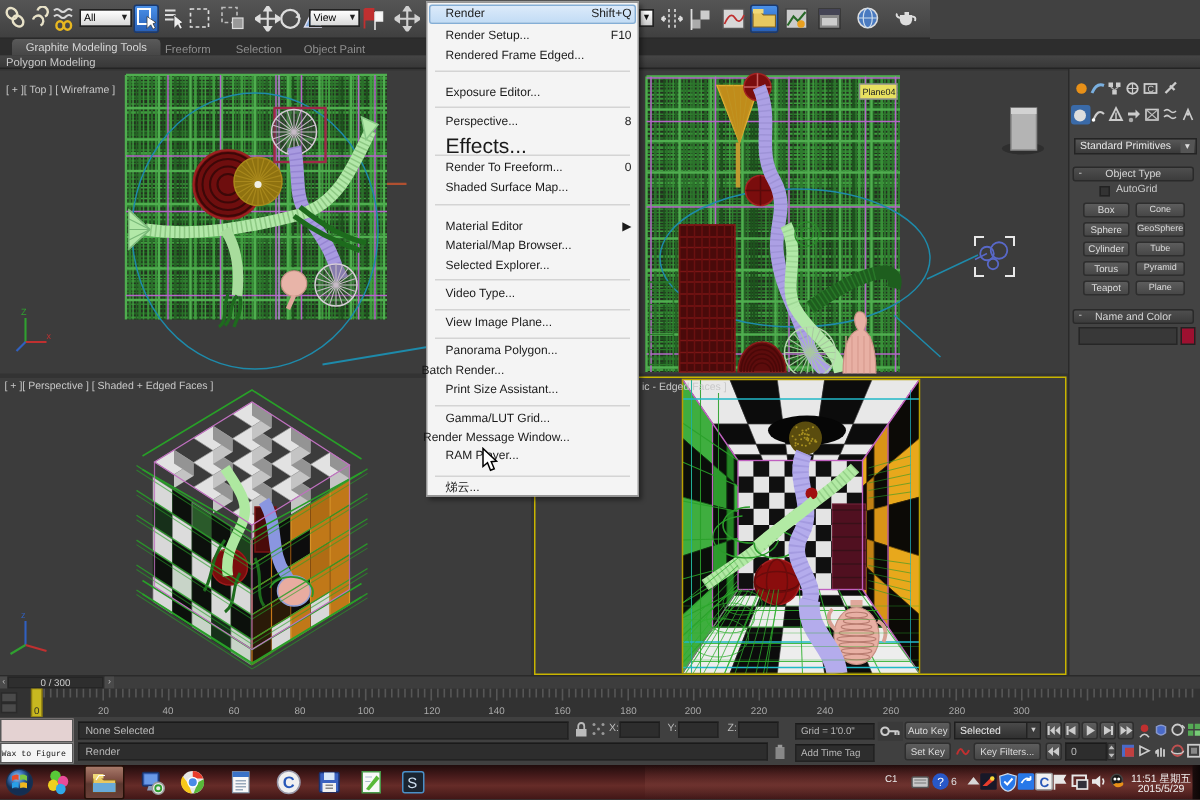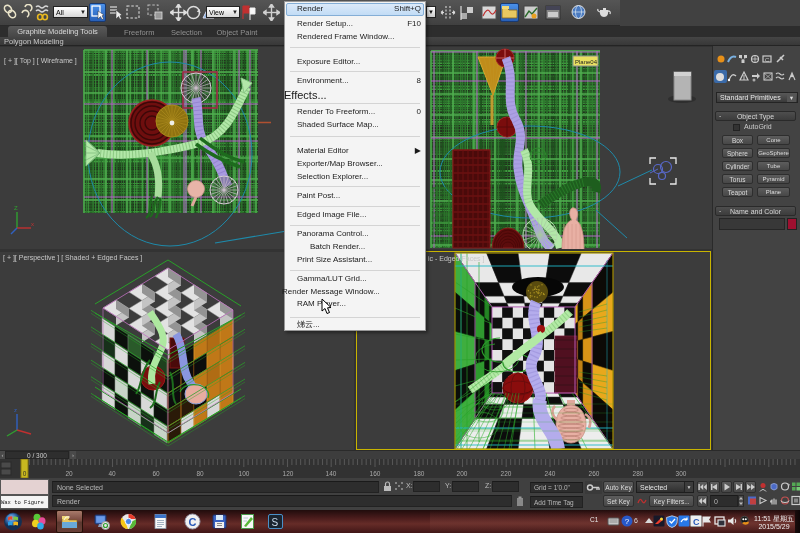--- a/index.html
+++ b/index.html
@@ -117,21 +117,21 @@
       <line x1="2" y1="9" x2="15" y2="9" stroke="#cde" stroke-width="0.8"></line>
     </svg></div>
 <div class="abs" style="left:596px;top:4px;width:18px;height:18px;"><svg width="17" height="16" viewBox="0 0 17 16">
       <path d="M4 6 Q3 13 8 13 Q13 13 12 6 Z" fill="#ddd"></path>
       <path d="M12 7 Q15 7 14 10" stroke="#ddd" fill="none" stroke-width="1.3"></path>
       <path d="M4 8 Q1 7 2 5" stroke="#ddd" fill="none" stroke-width="1.3"></path>
       <rect x="7" y="4" width="3" height="2" fill="#ddd"></rect>
     </svg></div>
 <div class="abs" style="left:0;top:26px;width:800px;height:11px;background:#2d2d2d"></div>
 <div class="abs" style="left:8px;top:26px;width:99px;height:11px;background:linear-gradient(180deg,#5a5a5a,#464646);border-radius:3px 3px 0 0;color:#d8d8d8;font-size:7.5px;text-align:center;line-height:11px">Graphite Modeling Tools</div>
-<div class="abs" style="left:124px;top:28px;width:200px;height:9px;color:#909090;font-size:7.5px">Freeform&nbsp;&nbsp;&nbsp;&nbsp;&nbsp;&nbsp;&nbsp;&nbsp;Selection&nbsp;&nbsp;&nbsp;&nbsp;&nbsp;&nbsp;&nbsp;Object Paint</div>
+<div class="abs" style="left:110px;top:28px;width:200px;height:9px;color:#909090;font-size:7.5px">Freeform&nbsp;&nbsp;&nbsp;&nbsp;&nbsp;&nbsp;&nbsp;&nbsp;Selection&nbsp;&nbsp;&nbsp;&nbsp;&nbsp;&nbsp;&nbsp;Object Paint</div>
 <div class="abs" style="left:0;top:37px;width:800px;height:9px;background:linear-gradient(180deg,#454545,#383838);border-bottom:1px solid #242424"></div>
 <div class="abs" style="left:4px;top:37px;width:120px;height:9px;color:#c8c8c8;font-size:7.5px;line-height:9px">Polygon Modeling</div>
 <div class="abs" style="left:0;top:46px;width:712px;height:404px;background:#333"></div>
 <div class="abs" style="left:0;top:47px;width:354px;height:202px;background:#3c3c3c"></div>
 <div class="abs" style="left:357px;top:47px;width:355px;height:202px;background:#3c3c3c"></div>
 <div class="abs" style="left:0;top:252px;width:354px;height:198px;background:#3c3c3c"></div>
 <div class="abs" style="left:356px;top:251px;width:355px;height:199px;background:#3c3c3c;border:1px solid #c8b400"></div>
 <svg class="abs" style="left:0;top:46px" width="354" height="203" viewBox="0 0 354 203">
     <g transform="translate(84,4)">
       <rect x="0" y="0" width="174" height="163" fill="#23301f"></rect>
@@ -1613,43 +1613,43 @@
   </svg>
 <div class="abs" style="left:753px;top:514px;width:42px;color:#f0f0f0;font-size:7px;text-align:center">11:51 星期五</div>
 <div class="abs" style="left:753px;top:523px;width:42px;color:#f0f0f0;font-size:7px;text-align:center">2015/5/29</div>
 <div class="abs" style="left:795px;top:510px;width:5px;height:23px;background:linear-gradient(90deg,#1a0c0c,#0c0606)"></div>
 <div class="abs" style="left:284px;top:1px;width:142px;height:330px;background:#f4f4f4;border:1px solid #979797;box-shadow:2px 2px 3px rgba(0,0,0,0.4)"></div>
 <div class="abs" style="left:286px;top:2.5px;width:138px;height:13px;background:linear-gradient(180deg,#dceafa,#c2dcf5);border:1px solid #84aed6;border-radius:2px"></div>
 <div class="abs" style="left:297px;top:4.0px;width:115px;height:11px;color:#1a1a1a;font-size:8px;white-space:nowrap">Render</div>
 <div class="abs" style="left:340px;top:4.0px;width:81px;height:11px;color:#1a1a1a;font-size:8px;text-align:right">Shift+Q</div>
 <div class="abs" style="left:297px;top:18.5px;width:115px;height:11px;color:#1a1a1a;font-size:8px;white-space:nowrap">Render Setup...</div>
 <div class="abs" style="left:340px;top:18.5px;width:81px;height:11px;color:#1a1a1a;font-size:8px;text-align:right">F10</div>
-<div class="abs" style="left:297px;top:31.5px;width:115px;height:11px;color:#1a1a1a;font-size:8px;white-space:nowrap">Rendered Frame Window...</div>
+<div class="abs" style="left:297px;top:31.5px;width:115px;height:11px;color:#1a1a1a;font-size:8px;white-space:nowrap">Rendered Frame Edged...</div>
 <div class="abs" style="left:290px;top:46.5px;width:130px;height:1px;background:#d4d4d4"></div>
 <div class="abs" style="left:297px;top:56.5px;width:115px;height:11px;color:#1a1a1a;font-size:8px;white-space:nowrap">Exposure Editor...</div>
 <div class="abs" style="left:290px;top:70.5px;width:130px;height:1px;background:#d4d4d4"></div>
-<div class="abs" style="left:297px;top:75.5px;width:115px;height:11px;color:#1a1a1a;font-size:8px;white-space:nowrap">Environment...</div>
+<div class="abs" style="left:297px;top:75.5px;width:115px;height:11px;color:#1a1a1a;font-size:8px;white-space:nowrap">Perspective...</div>
 <div class="abs" style="left:340px;top:75.5px;width:81px;height:11px;color:#1a1a1a;font-size:8px;text-align:right">8</div>
-<div class="abs" style="left:284px;top:88.5px;width:115px;height:11px;color:#1a1a1a;font-size:11px;white-space:nowrap">Effects...</div>
+<div class="abs" style="left:297px;top:88.5px;width:115px;height:11px;color:#1a1a1a;font-size:14px;white-space:nowrap">Effects...</div>
 <div class="abs" style="left:290px;top:102.5px;width:130px;height:1px;background:#d4d4d4"></div>
 <div class="abs" style="left:297px;top:107.0px;width:115px;height:11px;color:#1a1a1a;font-size:8px;white-space:nowrap">Render To Freeform...</div>
 <div class="abs" style="left:340px;top:107.0px;width:81px;height:11px;color:#1a1a1a;font-size:8px;text-align:right">0</div>
 <div class="abs" style="left:297px;top:120.0px;width:115px;height:11px;color:#1a1a1a;font-size:8px;white-space:nowrap">Shaded Surface Map...</div>
 <div class="abs" style="left:290px;top:136.0px;width:130px;height:1px;background:#d4d4d4"></div>
 <div class="abs" style="left:297px;top:146.0px;width:115px;height:11px;color:#1a1a1a;font-size:8px;white-space:nowrap">Material Editor</div>
 <div class="abs" style="left:340px;top:146.0px;width:81px;height:11px;color:#1a1a1a;font-size:8px;text-align:right">▶</div>
-<div class="abs" style="left:297px;top:159.0px;width:115px;height:11px;color:#1a1a1a;font-size:8px;white-space:nowrap">Exporter/Map Browser...</div>
-<div class="abs" style="left:297px;top:171.5px;width:115px;height:11px;color:#1a1a1a;font-size:8px;white-space:nowrap">Selection Explorer...</div>
+<div class="abs" style="left:297px;top:159.0px;width:115px;height:11px;color:#1a1a1a;font-size:8px;white-space:nowrap">Material/Map Browser...</div>
+<div class="abs" style="left:297px;top:171.5px;width:115px;height:11px;color:#1a1a1a;font-size:8px;white-space:nowrap">Selected Explorer...</div>
 <div class="abs" style="left:290px;top:186.0px;width:130px;height:1px;background:#d4d4d4"></div>
-<div class="abs" style="left:297px;top:190.5px;width:115px;height:11px;color:#1a1a1a;font-size:8px;white-space:nowrap">Paint Post...</div>
+<div class="abs" style="left:297px;top:190.5px;width:115px;height:11px;color:#1a1a1a;font-size:8px;white-space:nowrap">Video Type...</div>
 <div class="abs" style="left:290px;top:205.5px;width:130px;height:1px;background:#d4d4d4"></div>
-<div class="abs" style="left:297px;top:210.0px;width:115px;height:11px;color:#1a1a1a;font-size:8px;white-space:nowrap">Edged Image File...</div>
+<div class="abs" style="left:297px;top:210.0px;width:115px;height:11px;color:#1a1a1a;font-size:8px;white-space:nowrap">View Image Plane...</div>
 <div class="abs" style="left:290px;top:224.5px;width:130px;height:1px;background:#d4d4d4"></div>
-<div class="abs" style="left:297px;top:229.0px;width:115px;height:11px;color:#1a1a1a;font-size:8px;white-space:nowrap">Panorama Control...</div>
-<div class="abs" style="left:310px;top:242.0px;width:115px;height:11px;color:#1a1a1a;font-size:8px;white-space:nowrap">Batch Render...</div>
+<div class="abs" style="left:297px;top:229.0px;width:115px;height:11px;color:#1a1a1a;font-size:8px;white-space:nowrap">Panorama Polygon...</div>
+<div class="abs" style="left:281px;top:242.0px;width:115px;height:11px;color:#1a1a1a;font-size:8px;white-space:nowrap">Batch Render...</div>
 <div class="abs" style="left:297px;top:254.5px;width:115px;height:11px;color:#1a1a1a;font-size:8px;white-space:nowrap">Print Size Assistant...</div>
 <div class="abs" style="left:290px;top:269.5px;width:130px;height:1px;background:#d4d4d4"></div>
 <div class="abs" style="left:297px;top:273.5px;width:115px;height:11px;color:#1a1a1a;font-size:8px;white-space:nowrap">Gamma/LUT Grid...</div>
 <div class="abs" style="left:282px;top:286.5px;width:115px;height:11px;color:#1a1a1a;font-size:8px;white-space:nowrap">Render Message Window...</div>
 <div class="abs" style="left:297px;top:299.0px;width:115px;height:11px;color:#1a1a1a;font-size:8px;white-space:nowrap">RAM Player...</div>
 <div class="abs" style="left:290px;top:316.5px;width:130px;height:1px;background:#d4d4d4"></div>
 <div class="abs" style="left:297px;top:318.5px;width:115px;height:11px;color:#1a1a1a;font-size:8px;white-space:nowrap">焍云...</div>
 <svg class="abs" style="left:321px;top:298px;z-index:50" width="12" height="17" viewBox="0 0 12 17">
     <path d="M1,1 L1,13 L4,10.5 L6,15.5 L8.5,14.5 L6.5,9.8 L10,9.5 Z" fill="#fff" stroke="#000" stroke-width="1"></path>
   </svg>

